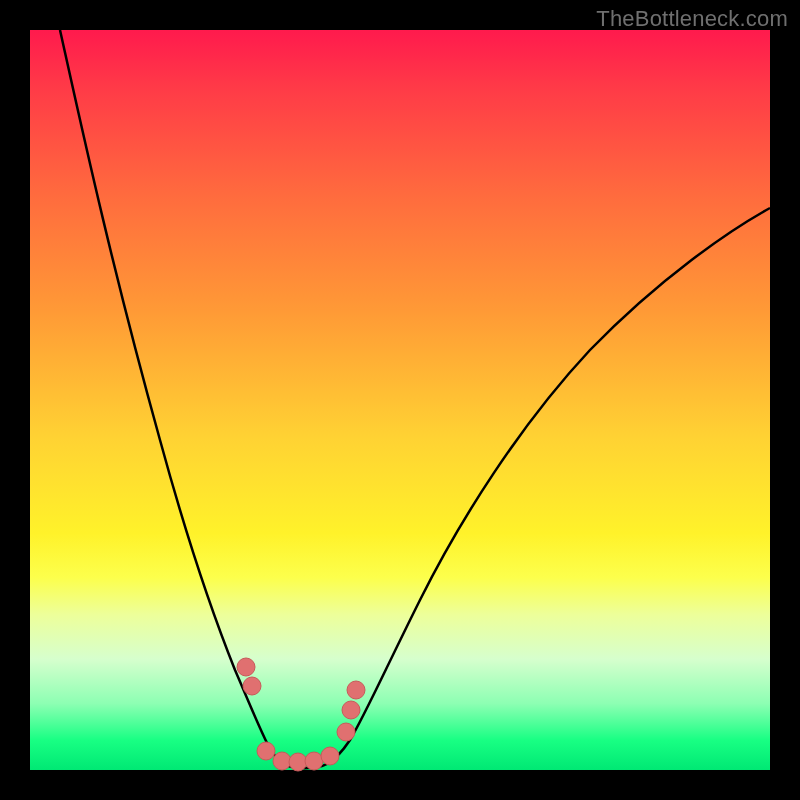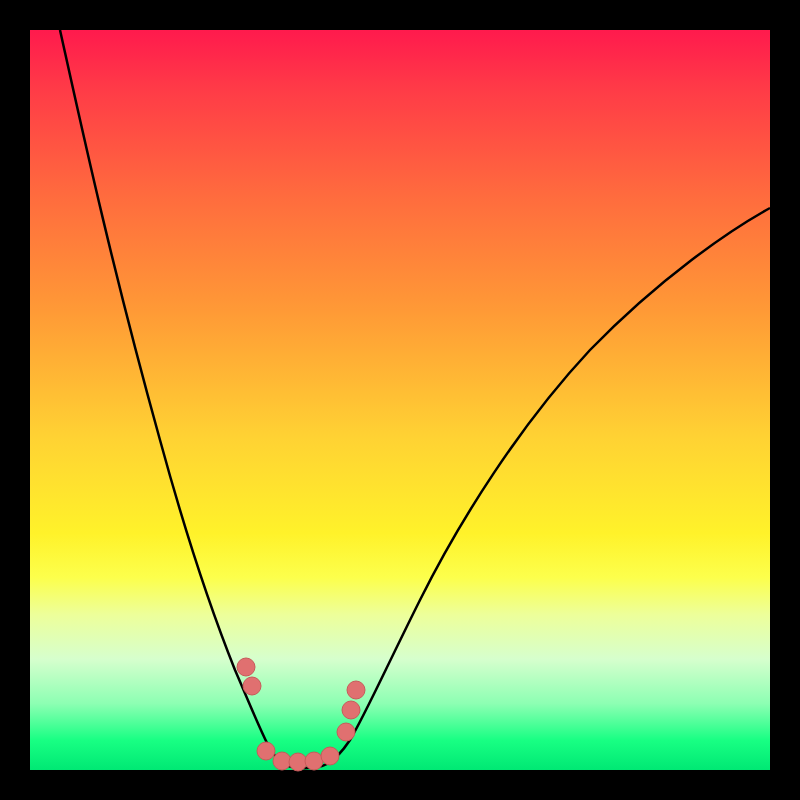--- a/index.html
+++ b/index.html
@@ -79,13 +79,14 @@
         <circle cx="252" cy="731" r="9"></circle>
         <circle cx="268" cy="732" r="9"></circle>
         <circle cx="284" cy="731" r="9"></circle>
         <circle cx="300" cy="726" r="9"></circle>
         <circle cx="316" cy="702" r="9"></circle>
         <circle cx="321" cy="680" r="9"></circle>
         <circle cx="326" cy="660" r="9"></circle>
       </g>
     </svg>
   </div>
+  <div class="watermark">TheBottleneck.com</div>
 </div>
 
 </body></html>

